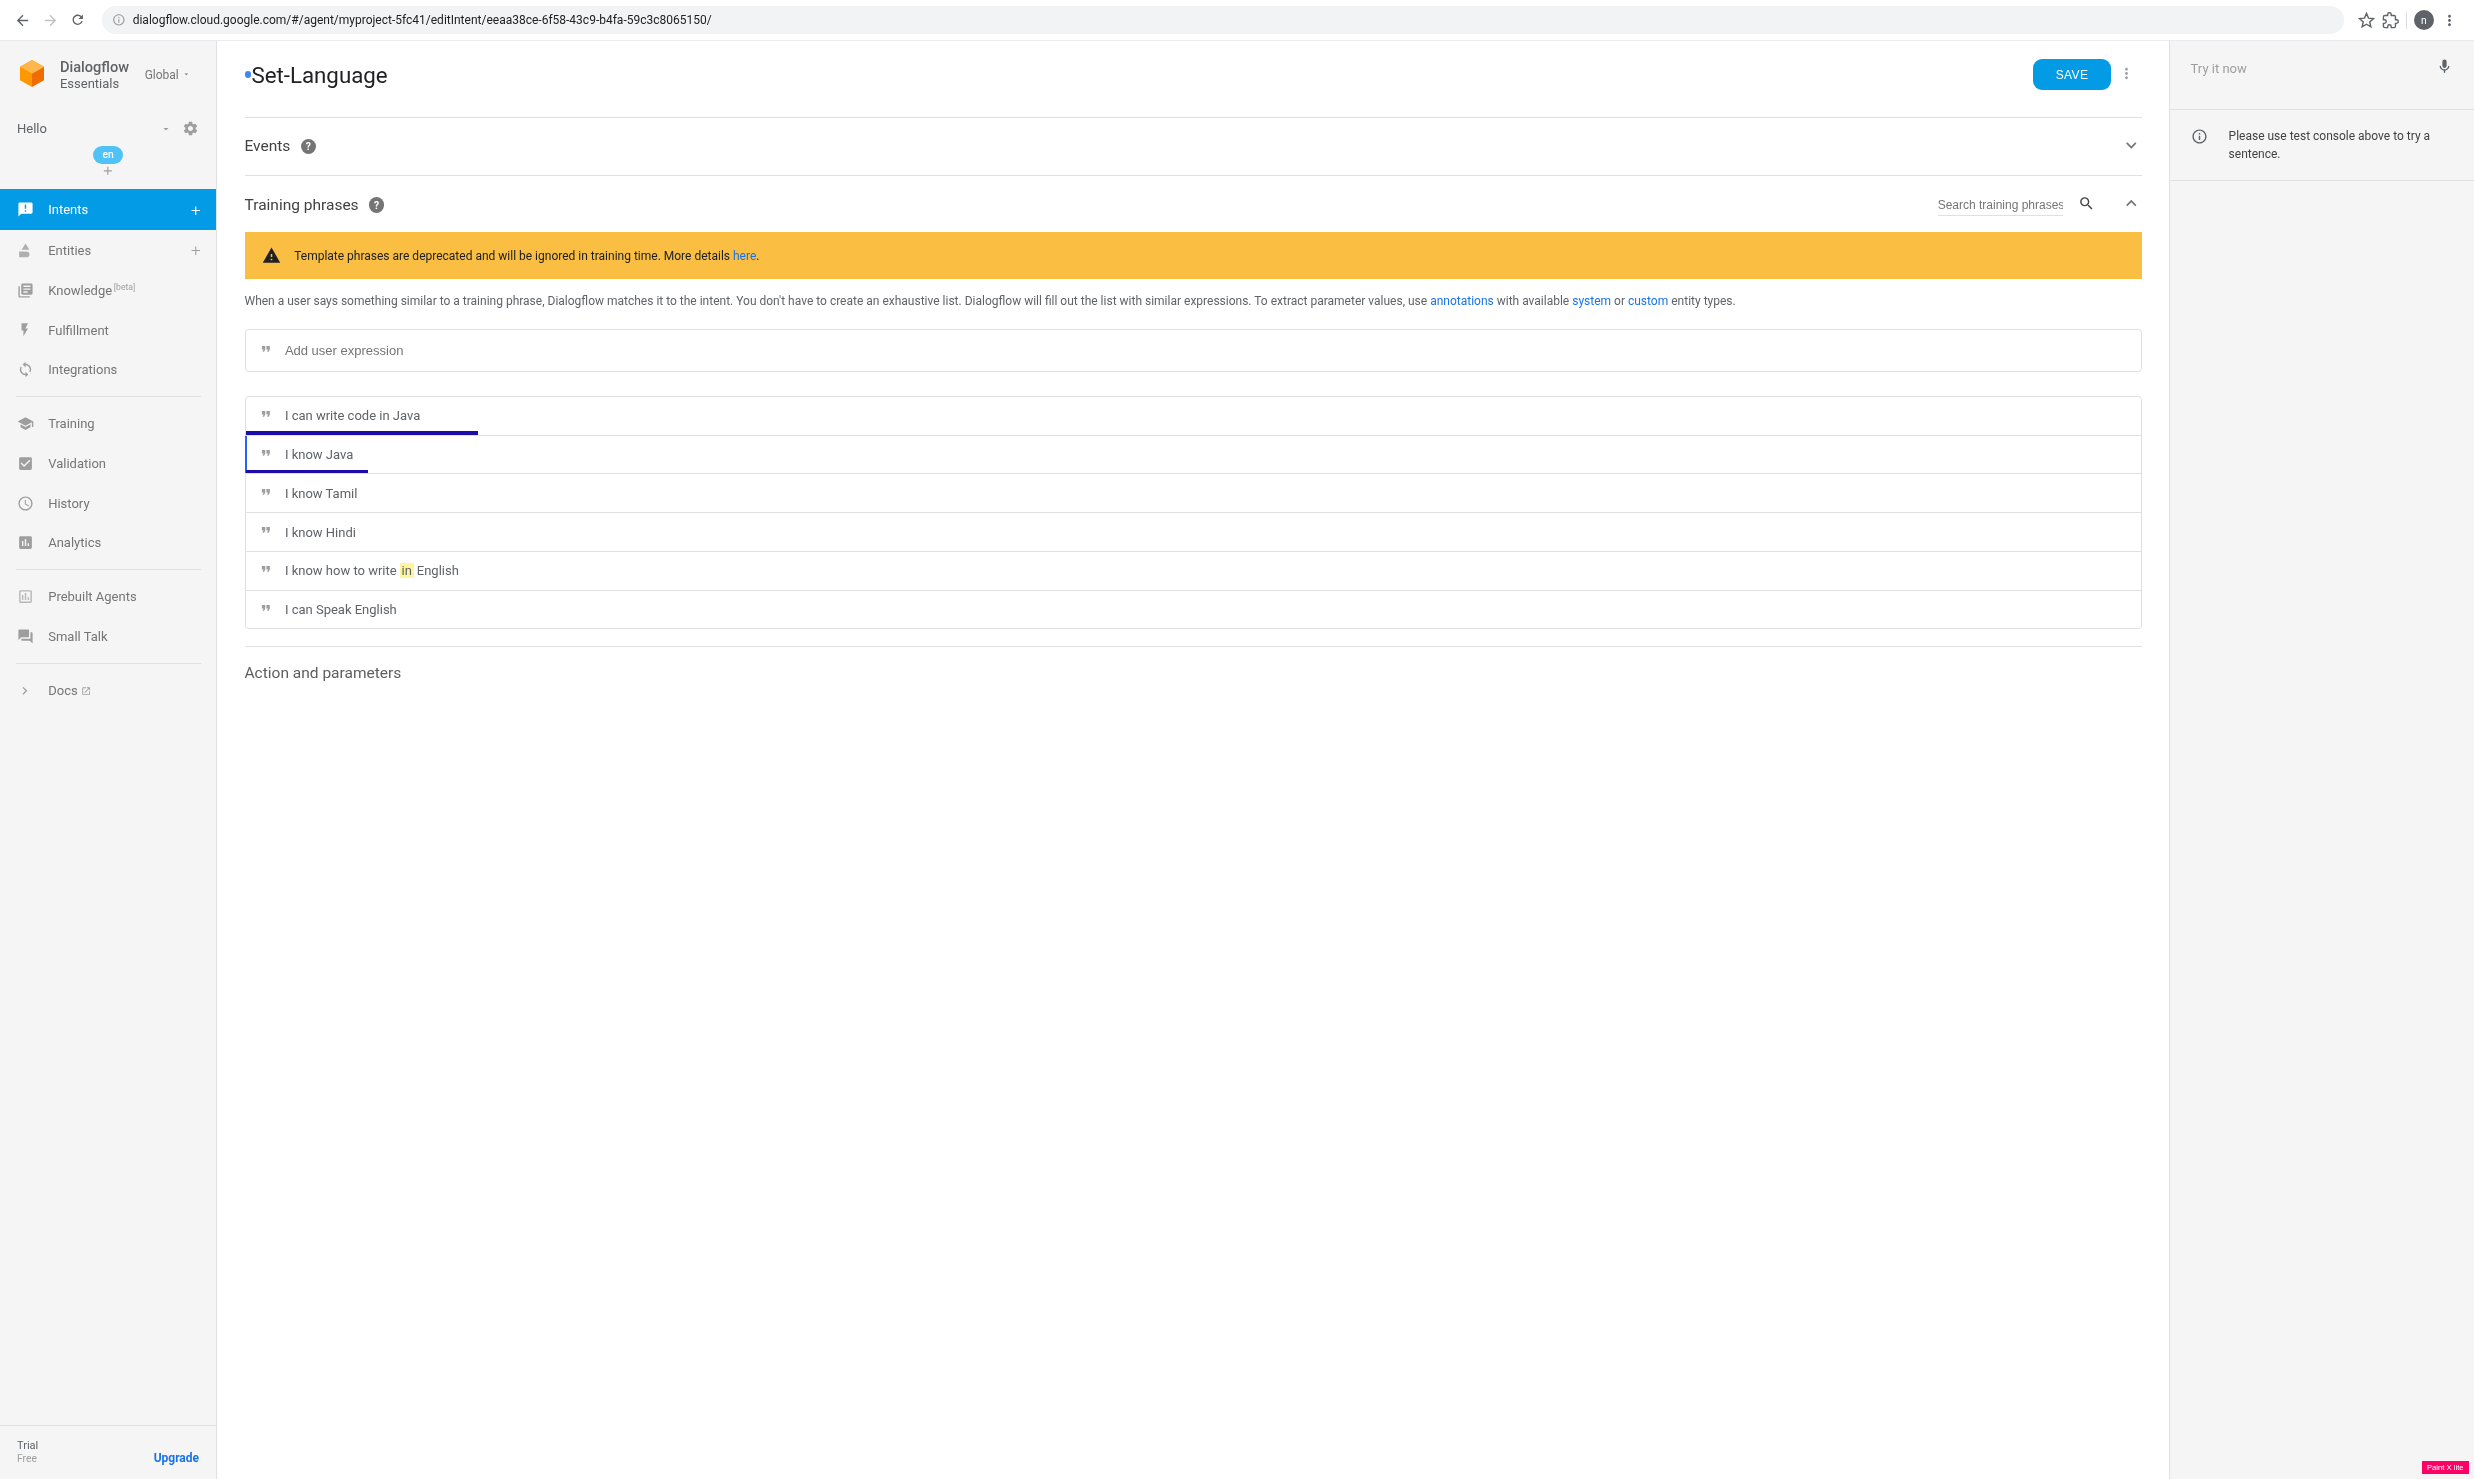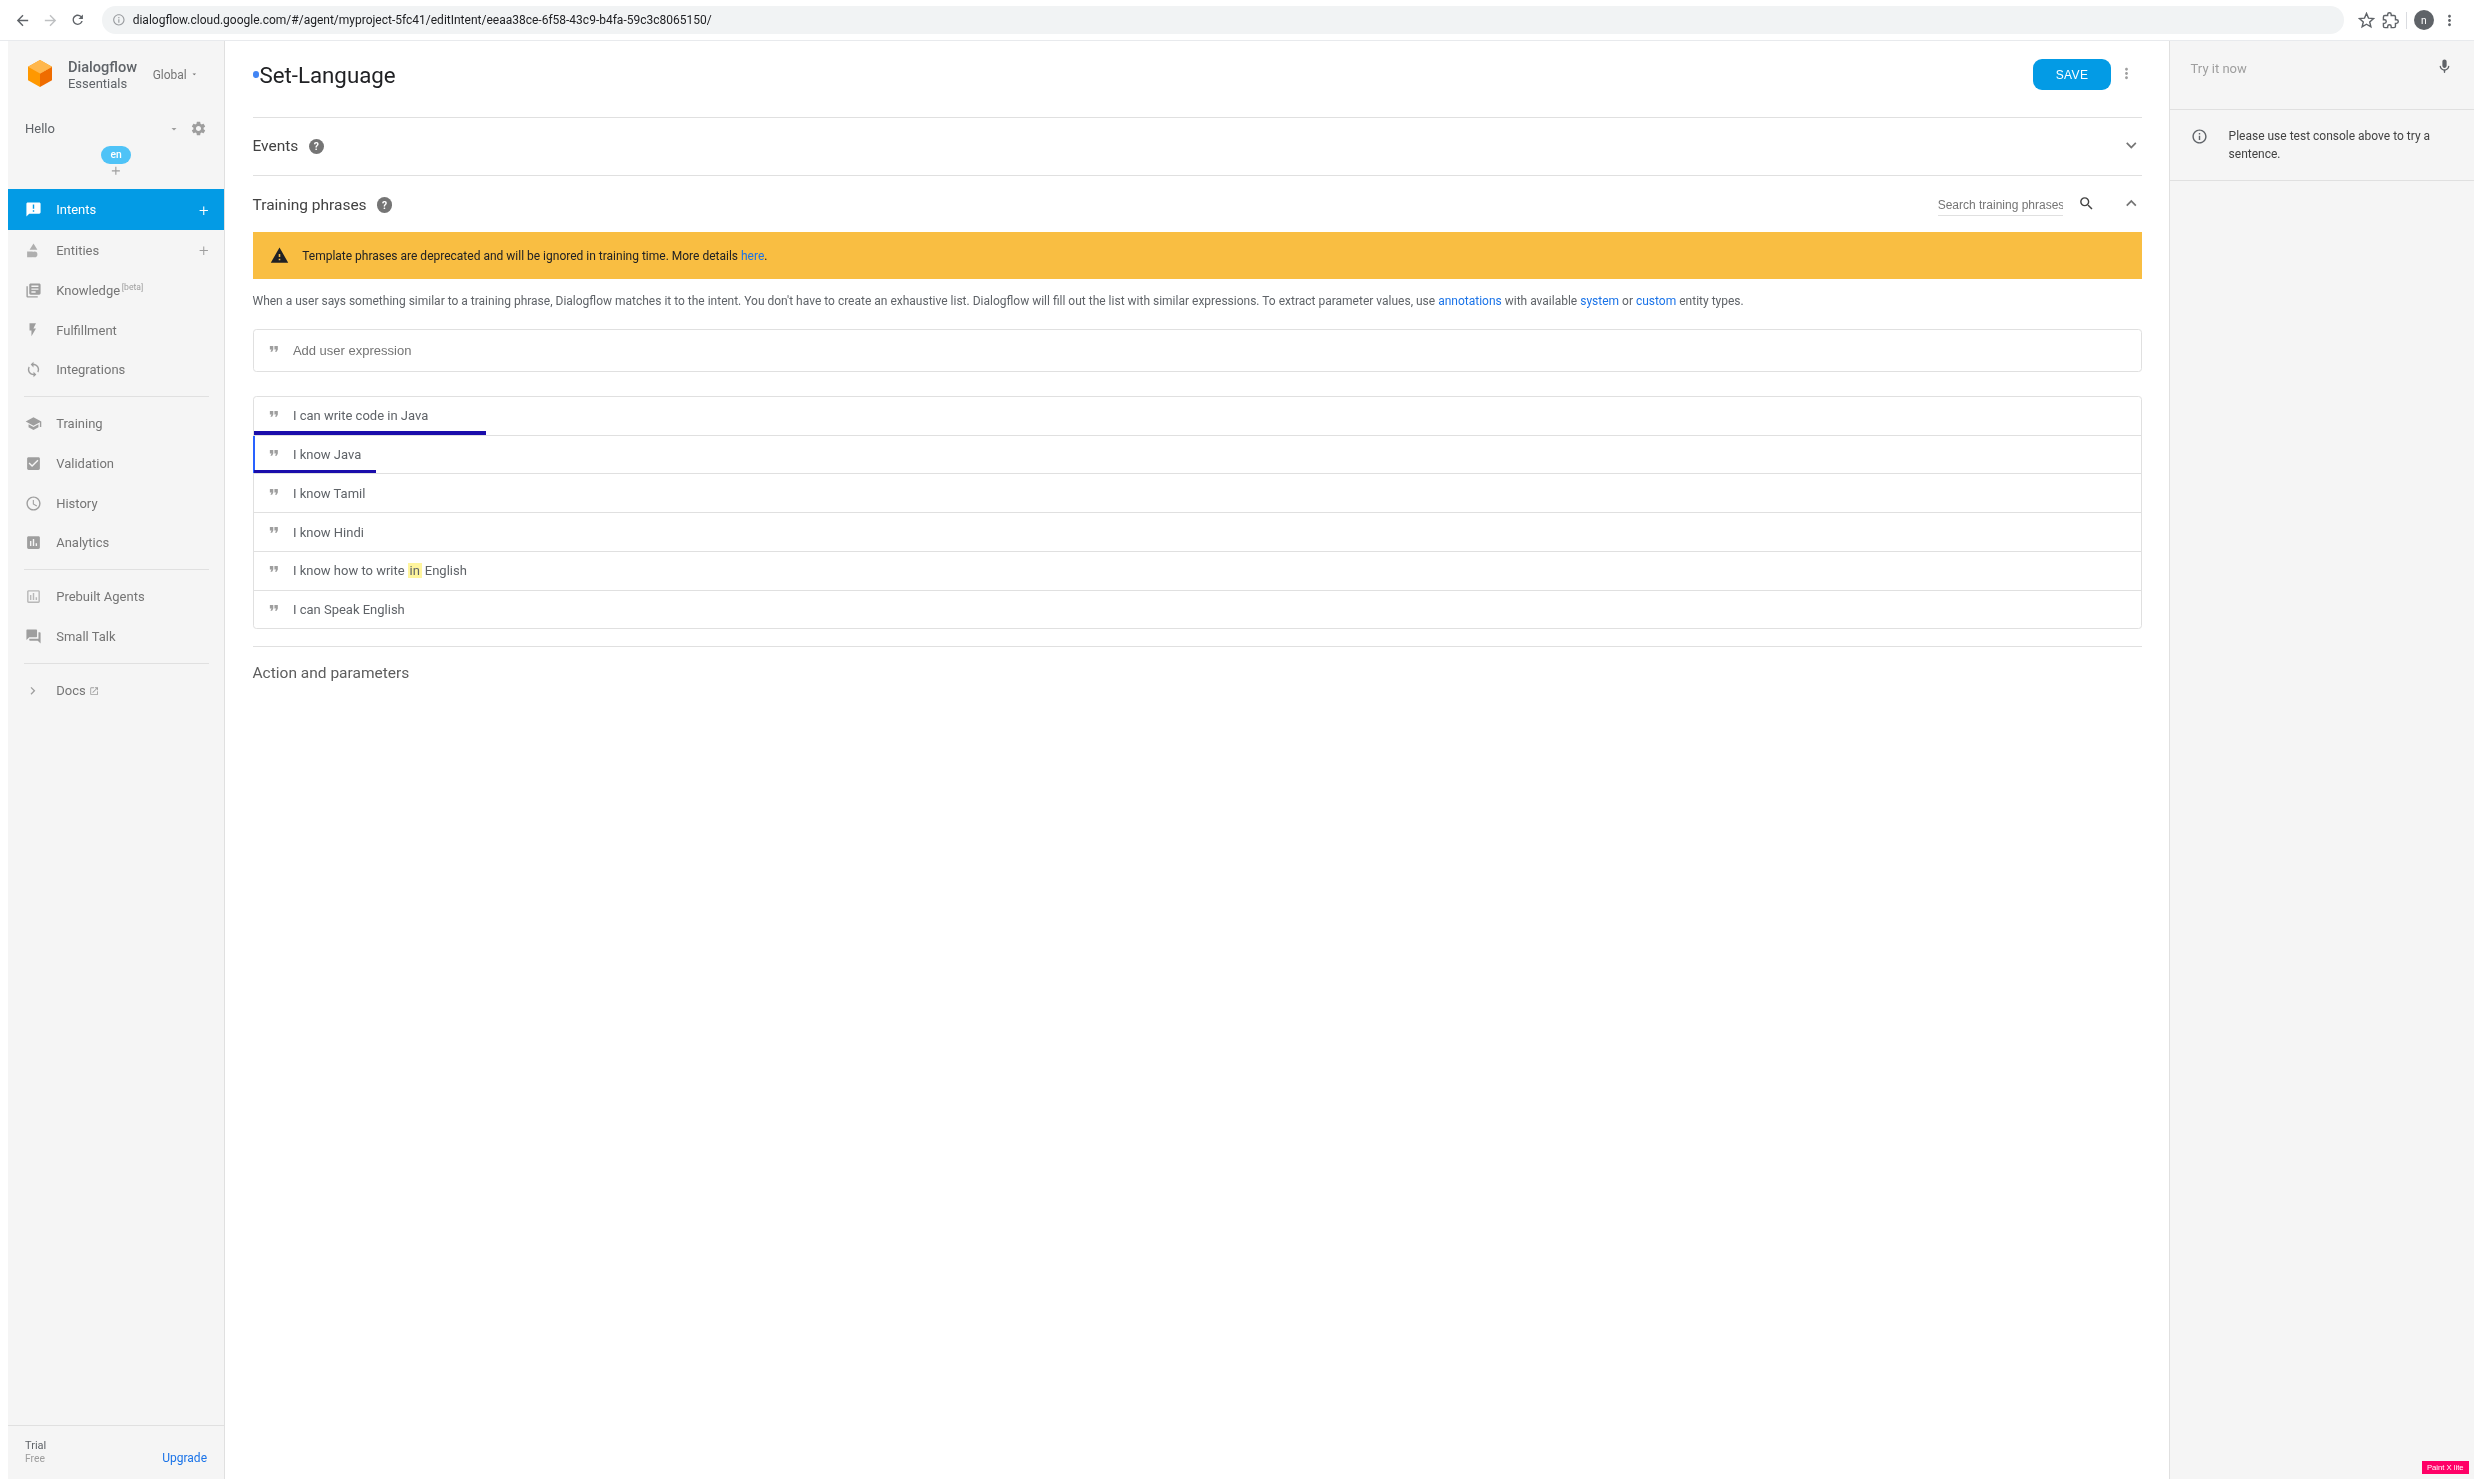--- a/index.html
+++ b/index.html
@@ -8,21 +8,21 @@
     
     .browser-chrome { height: 41px; background: #fff; display: flex; align-items: center; padding: 0 9px; border-bottom: 0.9px solid #e8eaed; }
     .nav-btn { width: 27.5px; height: 27.5px; display: flex; align-items: center; justify-content: center; border: none; background: none; cursor: pointer; border-radius: 50%; color: #5f6368; }
     .url-bar { flex: 1; height: 27.5px; background: #f1f3f4; border-radius: 13.7px; display: flex; align-items: center; padding: 0 10.3px; margin-left: 10.3px; gap: 6.9px; }
     .url-text { color: #202124; font-size: 12px; white-space: nowrap; overflow: hidden; }
     .chrome-right { display: flex; align-items: center; gap: 6.9px; margin-left: 13.7px; padding-right: 6.9px; }
     .avatar-small { width: 20.6px; height: 20.6px; border-radius: 50%; background: #5f6368; color: #fff; display: flex; align-items: center; justify-content: center; font-size: 10.3px; }
     .chrome-divider { width: 0.9px; height: 17px; background: #dadce0; }
     
     
-    .app { display: flex; height: calc(100vh - 41px); padding-left: 8px; }
+    .app { display: flex; height: calc(100vh - 41px); }
     
     
     .sidebar { width: 217px; background: #f5f5f5; border-right: 0.9px solid #e0e0e0; display: flex; flex-direction: column; overflow-y: auto; position: relative; }
     .sidebar::-webkit-scrollbar { width: 5.2px; }
     .sidebar::-webkit-scrollbar-thumb { background: #bdbdbd; border-radius: 2.6px; }
     
     .logo-section { display: flex; align-items: center; padding: 15.5px 13.7px; gap: 10.3px; }
     .logo-cube { width: 36px; height: 36px; position: relative; }
     .logo-text { display: flex; flex-direction: column; }
     .logo-title { font-size: 14.6px; color: #5f6368; font-weight: 500; }
@@ -44,21 +44,21 @@
     .nav-label { flex: 1; }
     .nav-add { color: #fff; font-size: 17px; font-weight: 300; }
     .nav-add-grey { color: #9e9e9e; font-size: 17px; font-weight: 300; }
     .beta-tag { font-size: 8.6px; color: #9e9e9e; vertical-align: super; margin-left: 1.7px; }
     
     .nav-divider { height: 0.9px; background: #e0e0e0; margin: 6.9px 15.5px; }
     
     .trial-section { padding: 13.7px 17px; border-top: 0.9px solid #e0e0e0; margin-top: auto; display: flex; justify-content: space-between; align-items: flex-end; }
     .trial-text { font-size: 11px; color: #5f6368; }
     .trial-sub { font-size: 10.3px; color: #9e9e9e; }
-    .upgrade-link { color: #1a73e8; font-size: 12px; cursor: pointer; }
+    .upgrade-link { color: #1a73e8; font-size: 12px; cursor: pointer; font-weight: bold; }
     
     
     .main { flex: 1; display: flex; overflow: hidden; }
     .content { flex: 1; overflow-y: auto; padding: 0; background: #fff; border-right: 0.9px solid #e0e0e0; }
     
     .intent-header { display: flex; align-items: center; padding: 17px 27.5px; border-bottom: 0.9px solid transparent; gap: 0; }
     .dot-indicator { width: 6.9px; height: 6.9px; border-radius: 50%; background: #4285f4; }
     .intent-title { font-size: 22.3px; font-weight: 400; color: #202124; flex: 1; }
     .save-btn { background: #039be5; color: #fff; border: none; padding: 8.6px 22.3px; font-size: 12px; font-weight: 500; cursor: pointer; letter-spacing: 0.4px; border-radius: 9px; }
     .menu-dots { color: #9e9e9e; cursor: pointer; padding: 6.9px; }

